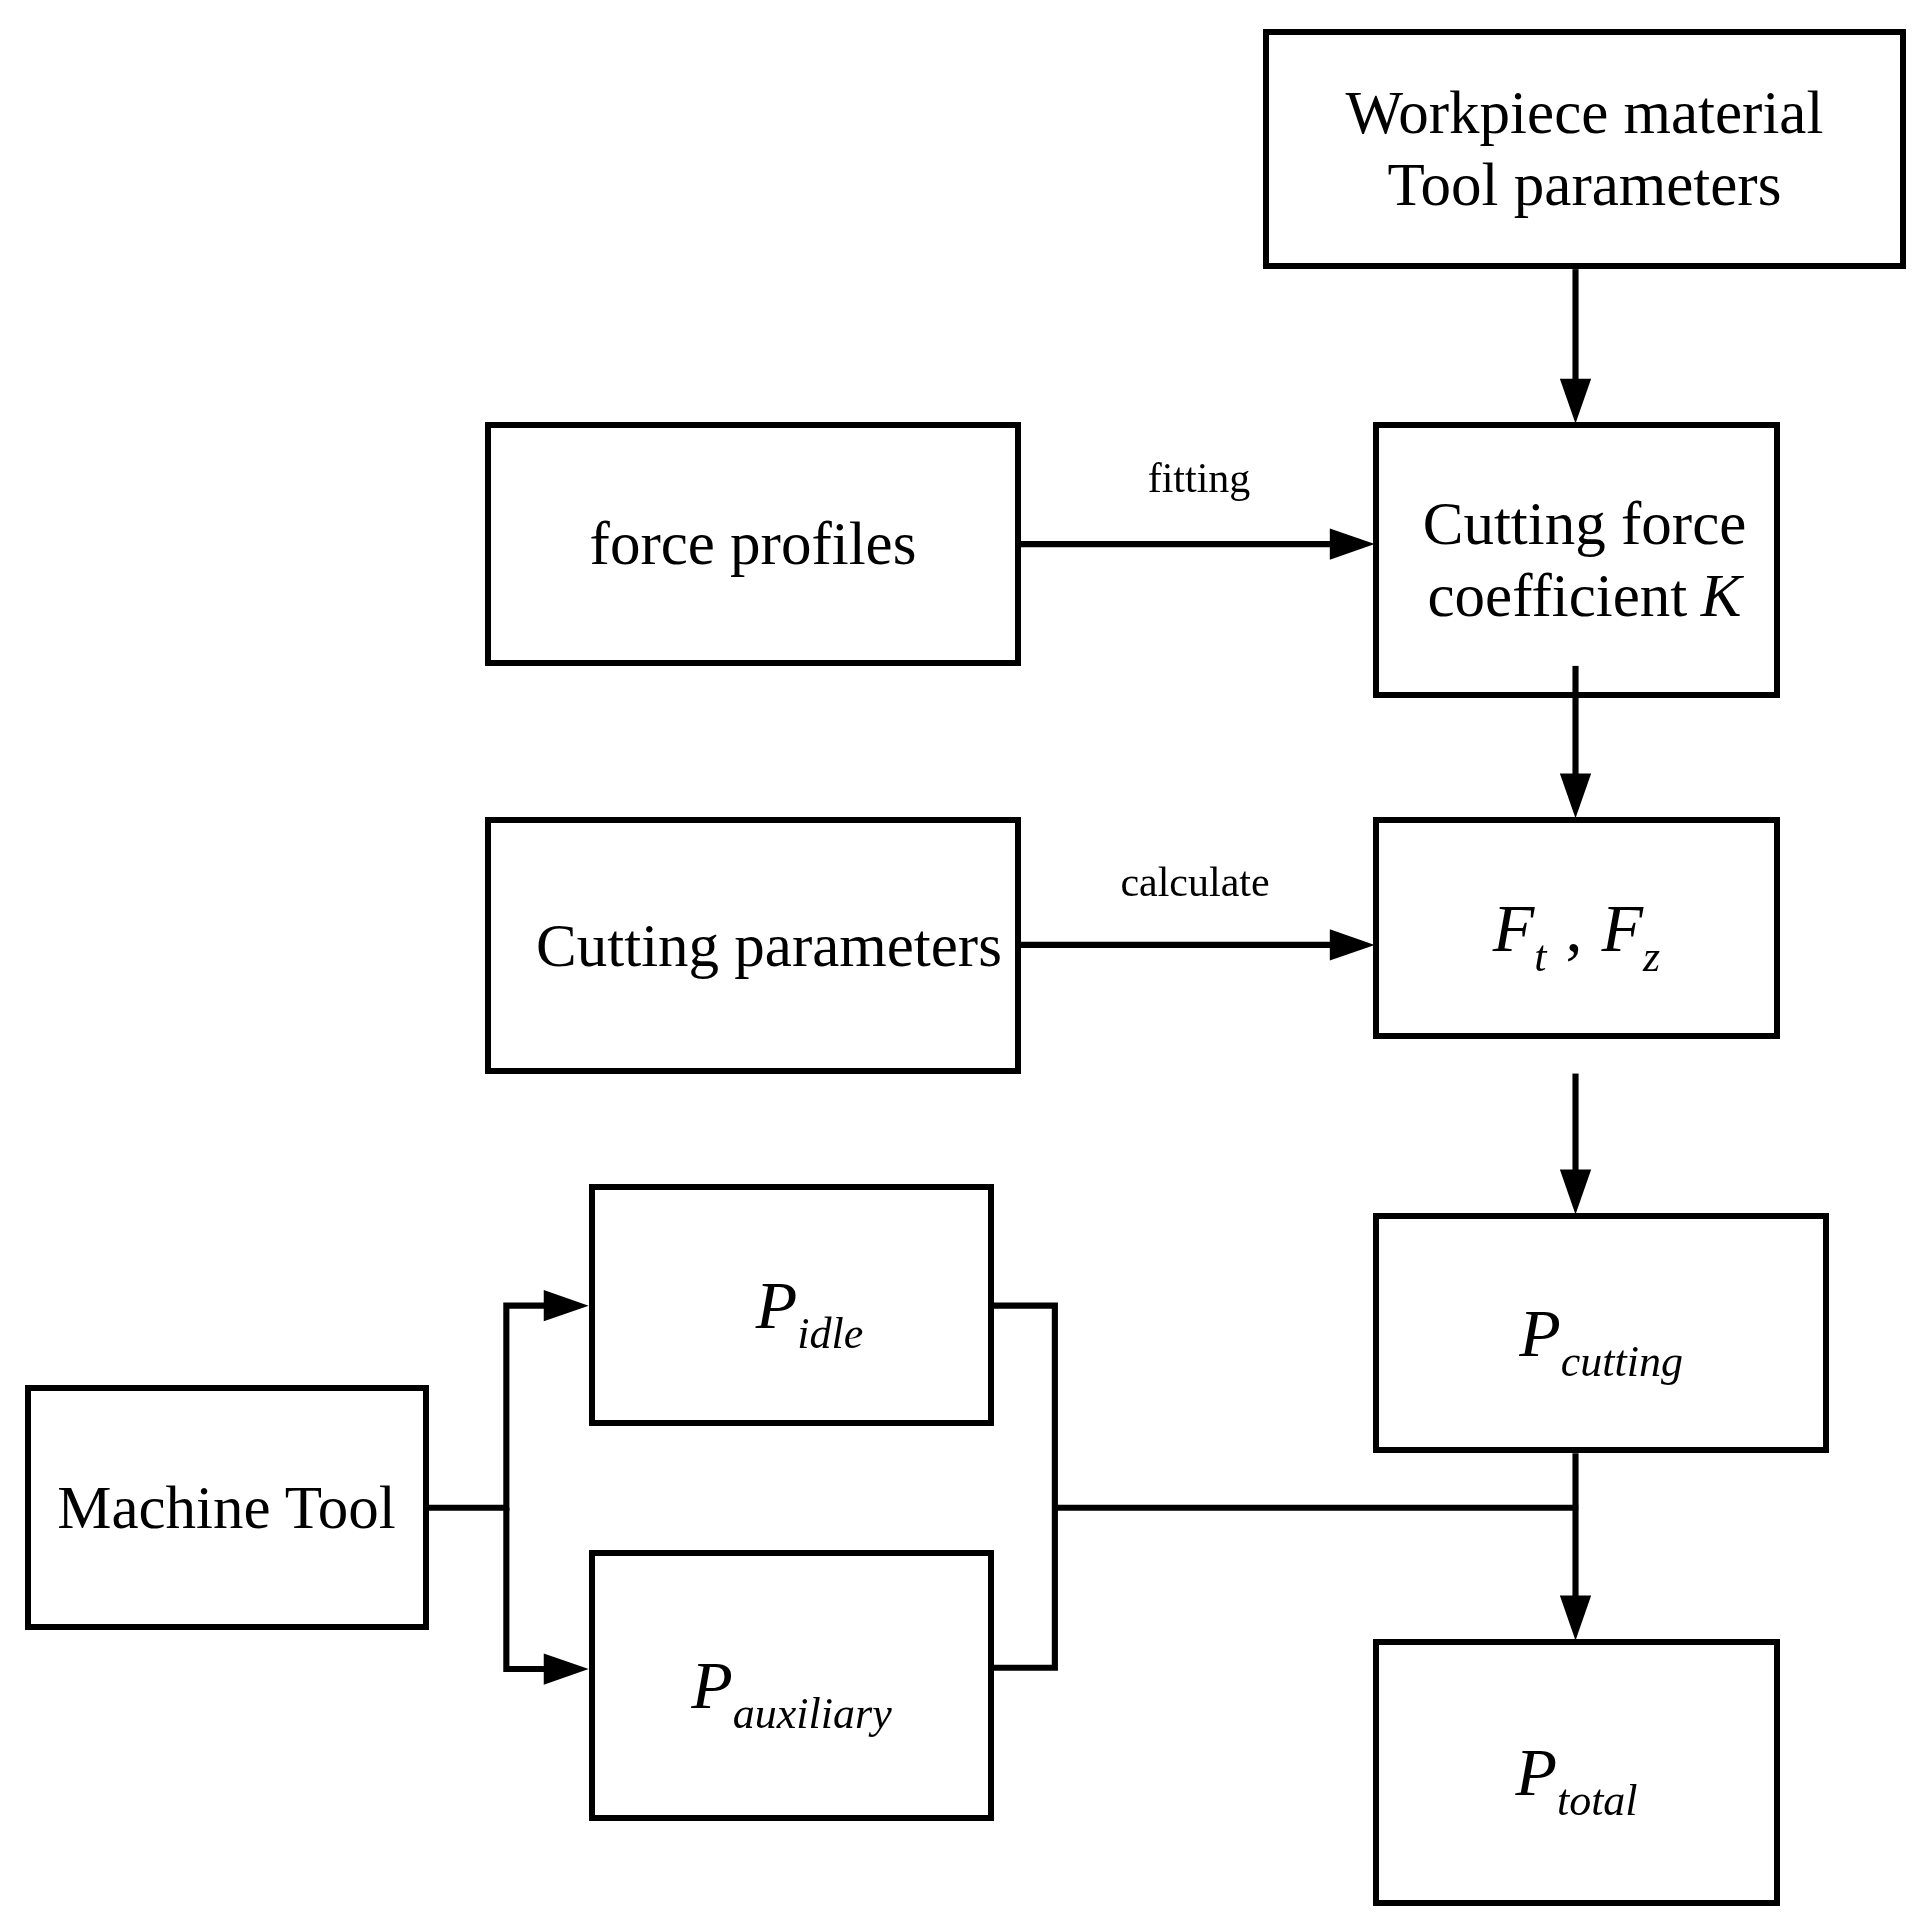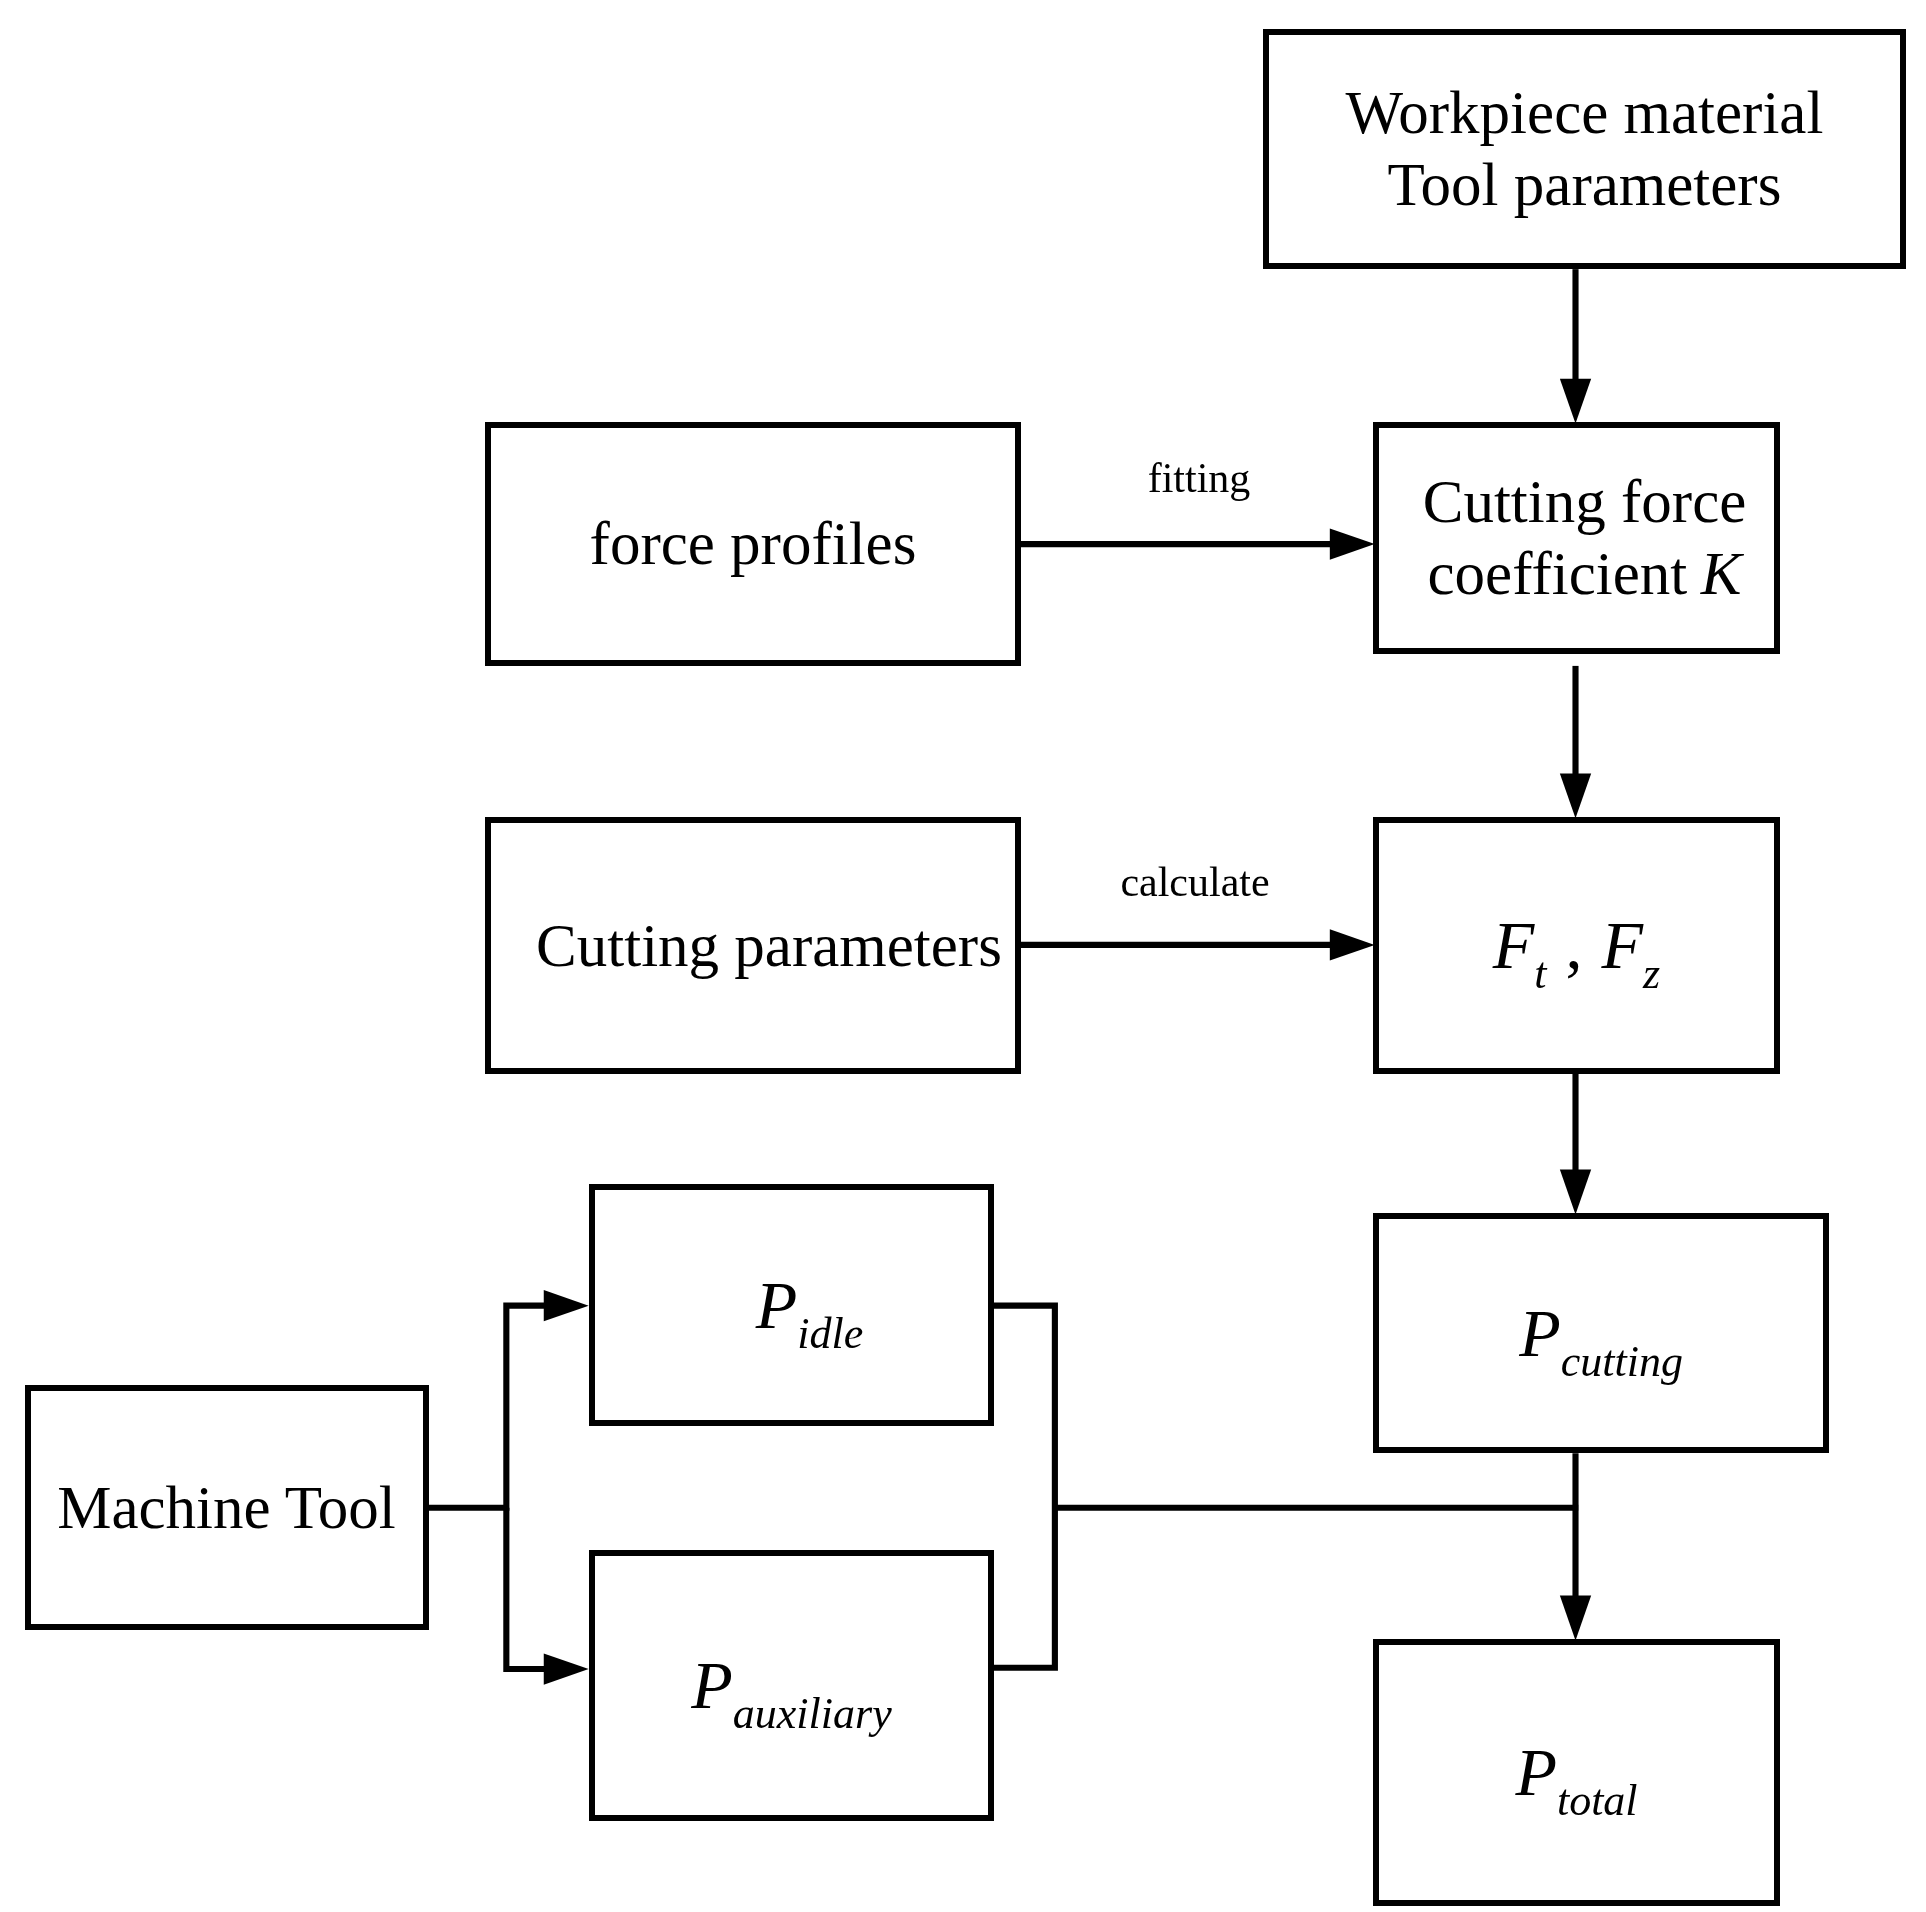--- a/index.html
+++ b/index.html
@@ -124,34 +124,34 @@
       <div>Tool parameters</div>
     </div>
   </div>
 
   <div class="box" style="left:485px; top:422px; width:536px; height:244px;">
     <div class="box-label">
       <div>force profiles</div>
     </div>
   </div>
 
-  <div class="box" style="left:1373px; top:422px; width:407px; height:232px;padding-left:16px;">
+  <div class="box" style="left:1373px; top:422px; width:407px; height:276px;padding-left:16px;">
     <div class="box-label">
       <div>Cutting force</div>
       <div>
         <span>coefficient</span><i class="var-inline">K</i>
       </div>
     </div>
   </div>
 
   <div class="box" style="left:485px; top:817px; width:536px; height:257px;padding-left:32px;">
     <div class="box-label">Cutting parameters</div>
   </div>
 
-  <div class="box" style="left:1373px; top:817px; width:407px; height:257px;">
+  <div class="box" style="left:1373px; top:817px; width:407px; height:222px;">
     <div class="math"><i>F</i><sub>t</sub><span class="sep">,</span><i>F</i><sub>z</sub></div>
   </div>
 
   <div class="box" style="left:1373px; top:1213px; width:456px; height:240px;">
     <div class="math"><i>P</i><sub>cutting</sub></div>
   </div>
 
   <div class="box" style="left:589px; top:1184px; width:405px; height:242px;padding-left:36px;">
     <div class="math"><i>P</i><sub>idle</sub></div>
   </div>

